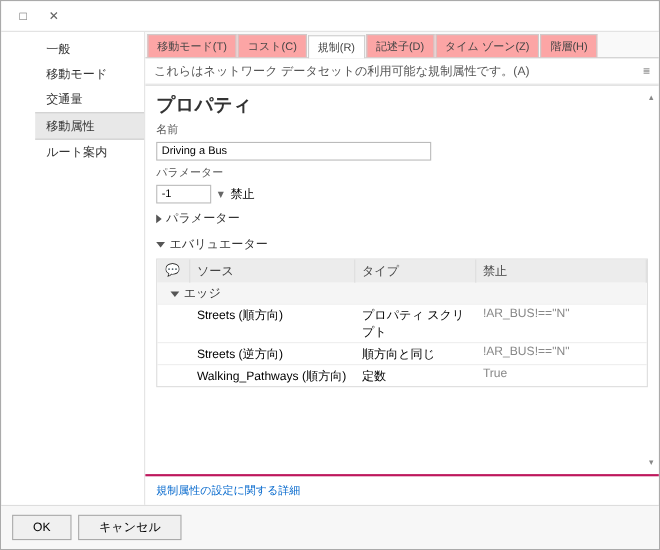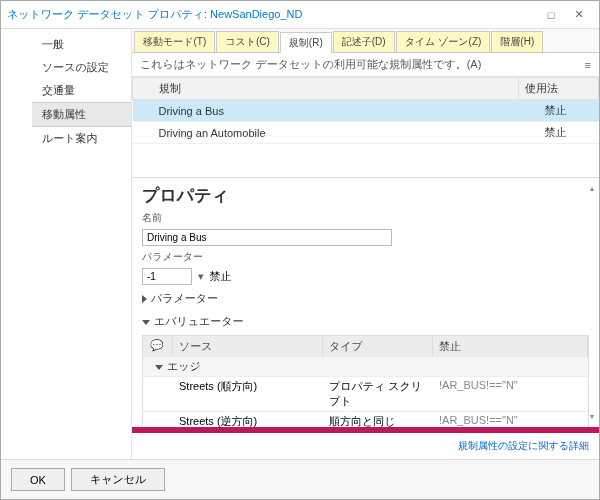--- a/index.html
+++ b/index.html
@@ -7,21 +7,21 @@
 .window { background: #fff; border: 1px solid #aaa; width: 600px; height: 500px; display: flex; flex-direction: column; }
 .titlebar { display: flex; align-items: center; height: 28px; padding: 0 6px; border-bottom: 1px solid #e0e0e0; }
 .titlebar .title { color: #0078d4; flex: 1; }
 .titlebar .winbtn { width: 28px; height: 20px; display: inline-flex; align-items: center; justify-content: center; color: #666; cursor: pointer; }
 .body { flex: 1; display: flex; overflow: hidden; }
 .sidebar { width: 100px; border-right: 1px solid #e3e3e3; padding-top: 4px; margin-left: 31px; }
 .sidebar .navitem { padding: 4px 10px; color: #333; cursor: pointer; }
 .sidebar .navitem.selected { background: #e8e8e8; border-top:1px solid #ccc; border-bottom:1px solid #ccc; }
 .main { flex: 1; display: flex; flex-direction: column; overflow: hidden; }
 .tabs { display: flex; padding: 2px 2px 0 2px; background: #f9f9f9; border-bottom: 1px solid #ccc; }
-.tab { padding: 3px 8px; border: 1px solid #ccc; border-bottom:none; margin-right:1px; background:#fef9c3; color:#444; cursor:pointer; font-size:10px; }
+.tab { padding: 3px 8px; border: 1px solid #ccc; border-bottom:none; margin-right:1px; background:#fca5a5; color:#444; cursor:pointer; font-size:10px; }
 .tab.active { background:#fff; position: relative; top: 1px; }
 .subhead { display:flex; align-items:center; padding:4px 8px; color:#555; font-size:10px; border-bottom:1px solid #e5e5e5; }
 .subhead .menuicon { margin-left:auto; color:#666; cursor:pointer; }
 .restrict-table { width:100%; border-collapse:collapse; font-size:10px; }
 .restrict-table th { background:#f2f2f2; text-align:left; padding:3px 6px 3px 26px; border:1px solid #e0e0e0; font-weight:normal; color:#333;}
 .restrict-table th:last-child { width:80px; padding-left:6px;}
 .restrict-table td { padding:3px 6px 3px 26px; border-bottom:1px solid #f0f0f0; color:#333;}
 .restrict-table tr.sel td { background:#cde8f7; }
 .restrict-list { height:100px; overflow:auto; background:#fff; }
 .props { padding:6px 10px; flex:1; overflow:auto; border-top:1px solid #ddd; display:flex; flex-direction:column; gap:4px; position:relative;}
@@ -34,74 +34,55 @@
 .caret.right { border-top:4px solid transparent; border-bottom:4px solid transparent; border-left:5px solid #555; border-right:none; }
 .collapsible { color:#333; cursor:pointer; font-size:11px; padding:2px 0; }
 .eval { border:1px solid #ddd; }
 .eval .ehead { display:flex; background:#ececec; font-size:10px; color:#444;}
 .eval .ehead div { padding:3px 6px; border-right:1px solid #ddd;}
 .eval .group { background:#f5f5f5; padding:2px 12px; font-size:10px; color:#333; }
 .eval .erow { display:flex; font-size:10px; border-top:1px solid #eee;}
 .eval .erow div { padding:2px 6px; }
 .c1{width:30px; display:flex; justify-content:center;} .c2{width:150px;} .c3{width:110px;} .c4{flex:1; color:#888;}
 .eval .c2 { padding-left:24px; }
-.linkrow { padding:6px 10px; border-top:6px solid #be185d;text-align:right; }
+.linkrow { padding:6px 10px; border-top:2px solid #be185d; }
 .linkrow a { color:#0066cc; font-size:10px; text-decoration:none; cursor:pointer;}
 .footer { display:flex; justify-content:flex-start; gap:6px; padding:8px 10px; border-top:1px solid #ddd; background:#f7f7f7;}
 .footer button { padding:3px 18px; border:1px solid #aaa; background:#f0f0f0; cursor:pointer; font-size:11px;}
 .vscroll { position:absolute; right:2px; top:6px; bottom:6px; width:10px; display:flex; flex-direction:column; align-items:center; justify-content:space-between; color:#888;}
 .vscroll .arrow{font-size:8px; cursor:pointer;}
 </style>
 </head>
 <body>
 
 <div class="window">
   <div class="titlebar">
-    <span class="title">ネットワーク データセット プロパティ: NewSanDiego_ND</span>
     <span class="winbtn">□</span>
     <span class="winbtn">✕</span>
   </div>
   <div class="body">
     <div class="sidebar">
       <div class="navitem">一般</div>
-      <div class="navitem">ソースの設定</div>
+      <div class="navitem">移動モード</div>
       <div class="navitem">交通量</div>
       <div class="navitem selected">移動属性</div>
       <div class="navitem">ルート案内</div>
     </div>
     <div class="main">
       <div class="tabs">
         <div class="tab">移動モード(T)</div>
         <div class="tab">コスト(C)</div>
         <div class="tab active">規制(R)</div>
         <div class="tab">記述子(D)</div>
         <div class="tab">タイム ゾーン(Z)</div>
         <div class="tab">階層(H)</div>
       </div>
       <div class="subhead">
         <span>これらはネットワーク データセットの利用可能な規制属性です。(A)</span>
         <span class="menuicon">≡</span>
-      </div>
-      <div class="restrict-list">
-        <table class="restrict-table">
-          <tbody>
-              <tr>
-            <th>規制</th>
-            <th>使用法</th>
-          </tr>
-          <tr class="sel">
-            <td>Driving a Bus</td>
-            <td>禁止</td>
-          </tr>
-          <tr>
-            <td>Driving an Automobile</td>
-            <td>禁止</td>
-          </tr>
-        </tbody>
-          </table>
       </div>
       <div class="props">
         <div class="vscroll">
           <span class="arrow">▴</span>
           <span class="arrow">▾</span>
         </div>
         <div class="sectionlabel">プロパティ</div>
         <div class="fieldlabel">名前</div>
         <input class="input-text" value="Driving a Bus" style="">
         <div class="fieldlabel">パラメーター</div>

